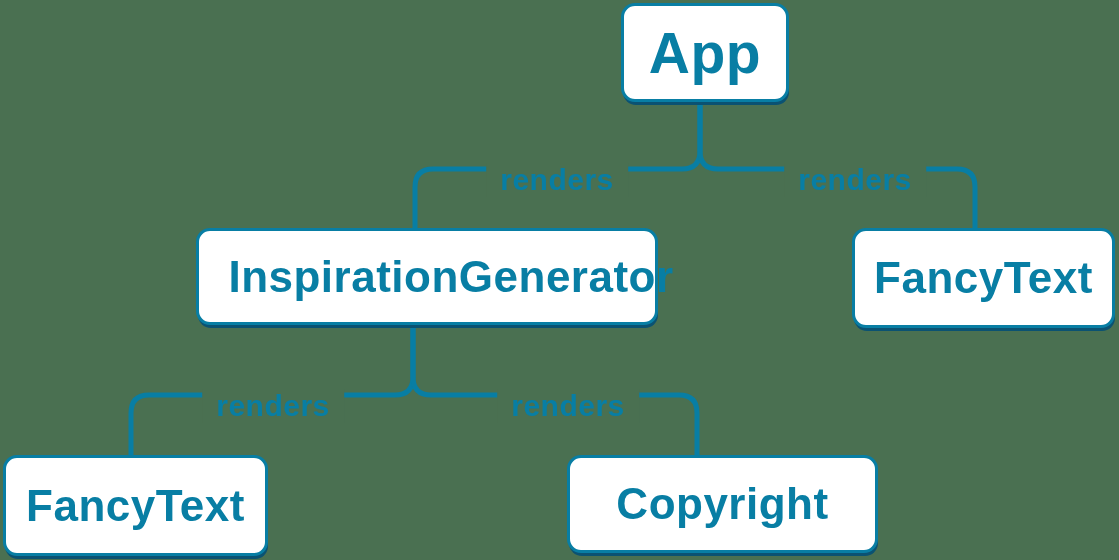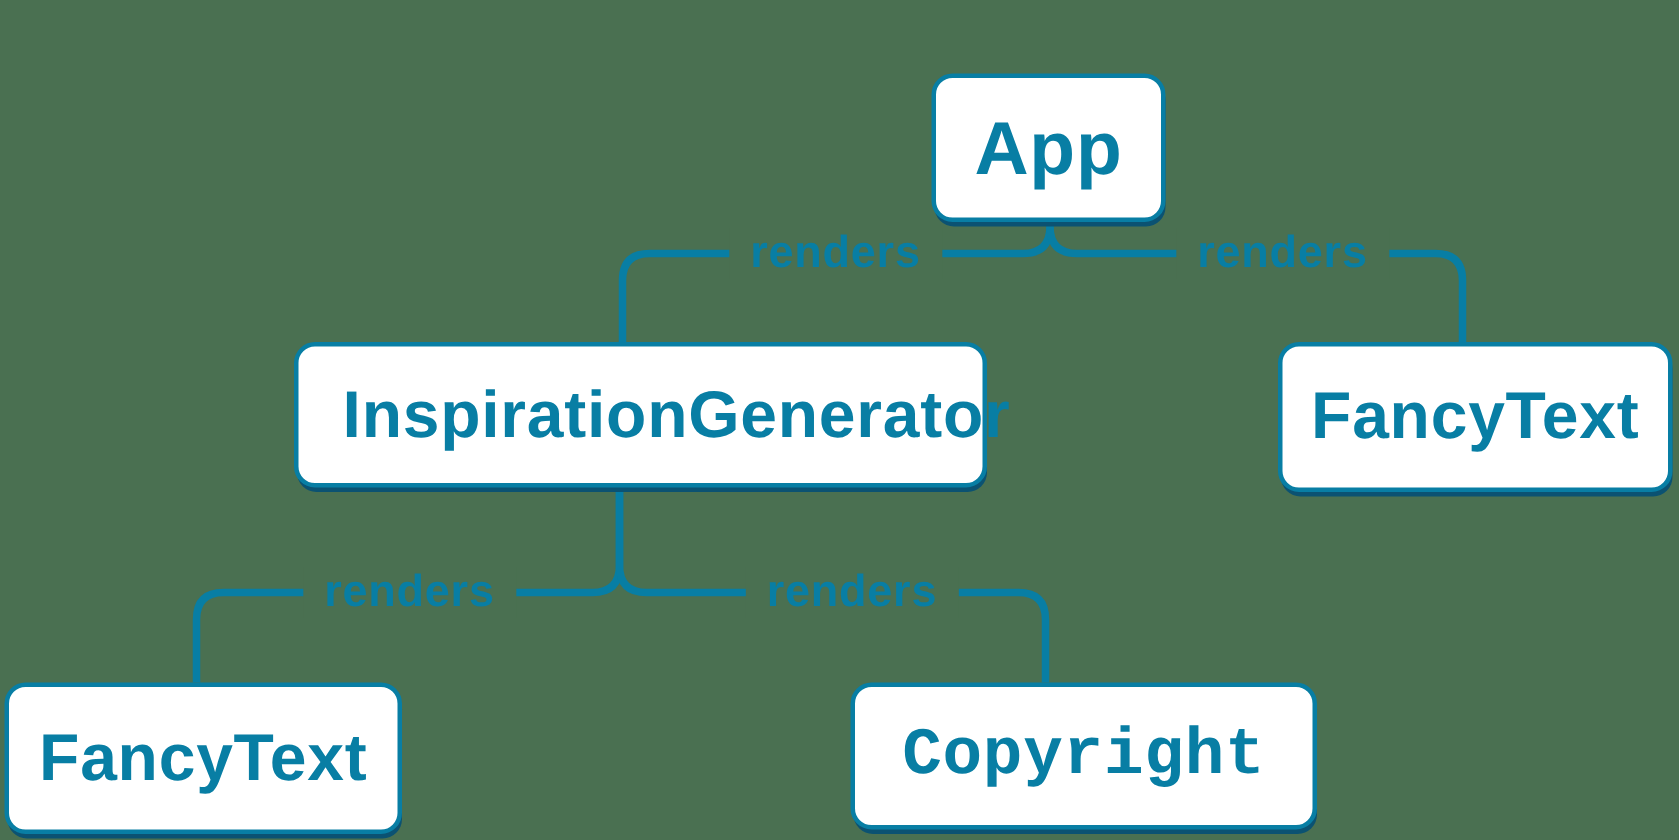--- a/index.html
+++ b/index.html
@@ -36,36 +36,37 @@
     color:var(--accent);
     font-size:44px;
     font-weight:600;
     letter-spacing:0.5px;
     display:flex;
     align-items:center;
     justify-content:center;
     box-sizing:border-box;
     white-space:nowrap;
   }
-  .node-app       {left:621px;top:3px;  width:156px;height:99px; font-size:50px;margin-top:46px;}
+  .node-app       {left:621px;top:3px;  width:168px;height:99px; font-size:57px;}
   .node-ig        {left:196px;top:228px;width:462px;height:97px;padding-left:48px;}
   .node-ft-right  {left:852px;top:228px;width:263px;height:100px;}
   .node-ft-left   {left:3px;  top:455px;width:265px;height:101px;}
-  .node-copyright {left:567px;top:455px;width:311px;height:98px;font-family:Liberation Mono, monospace;}
+  .node-copyright {left:567px;top:455px;width:311px;height:98px;}
   .edge-label{
     position:absolute;
     transform:translate(-50%,-50%);
     background:var(--bg);
     color:var(--accent);
     font-size:30px;
     font-weight:700;
     letter-spacing:0.5px;
     padding:0 14px;
     line-height:34px;
     white-space:nowrap;
+    margin-top:11px;
   }
   .lbl-1{left:557px;top:169px;}
   .lbl-2{left:855px;top:169px;}
   .lbl-3{left:273px;top:395px;}
   .lbl-4{left:568px;top:395px;}
 </style>
 </head>
 <body>
 
 <div class="stage">

